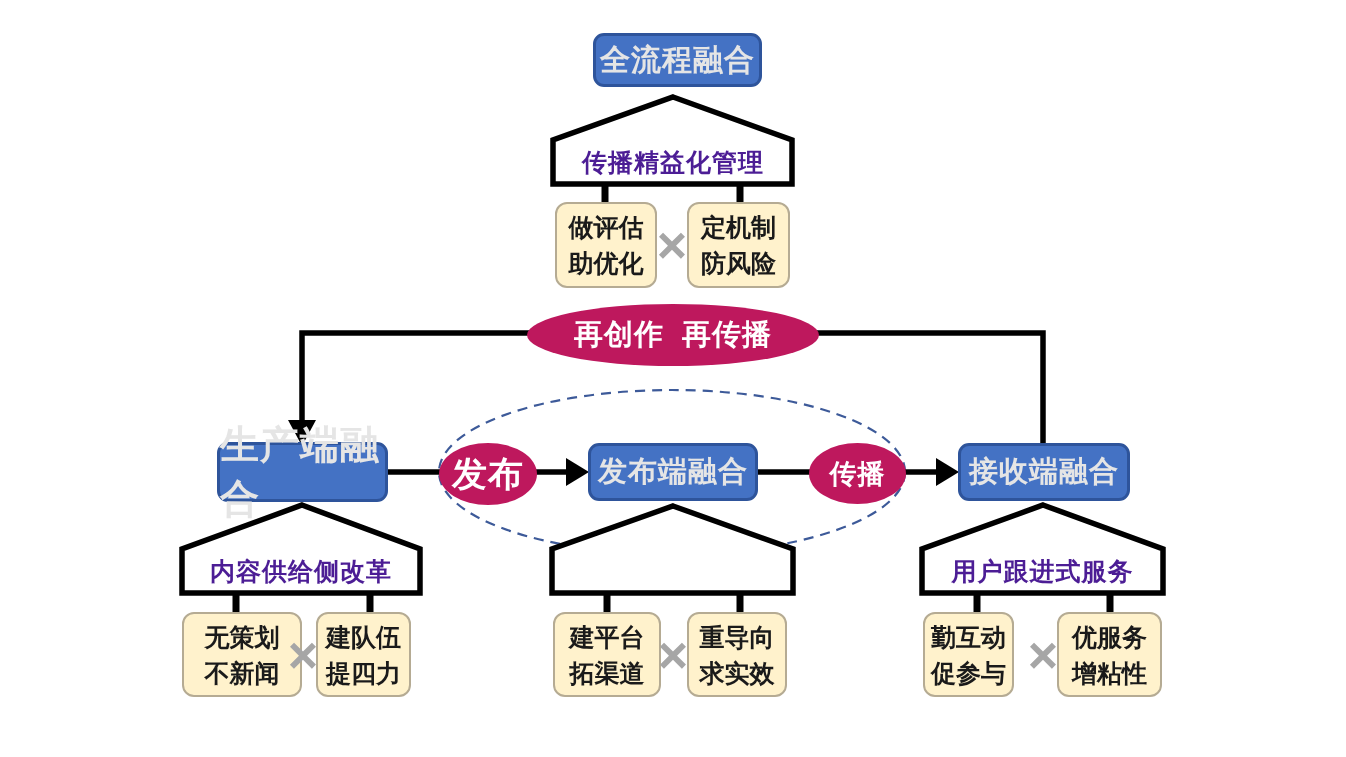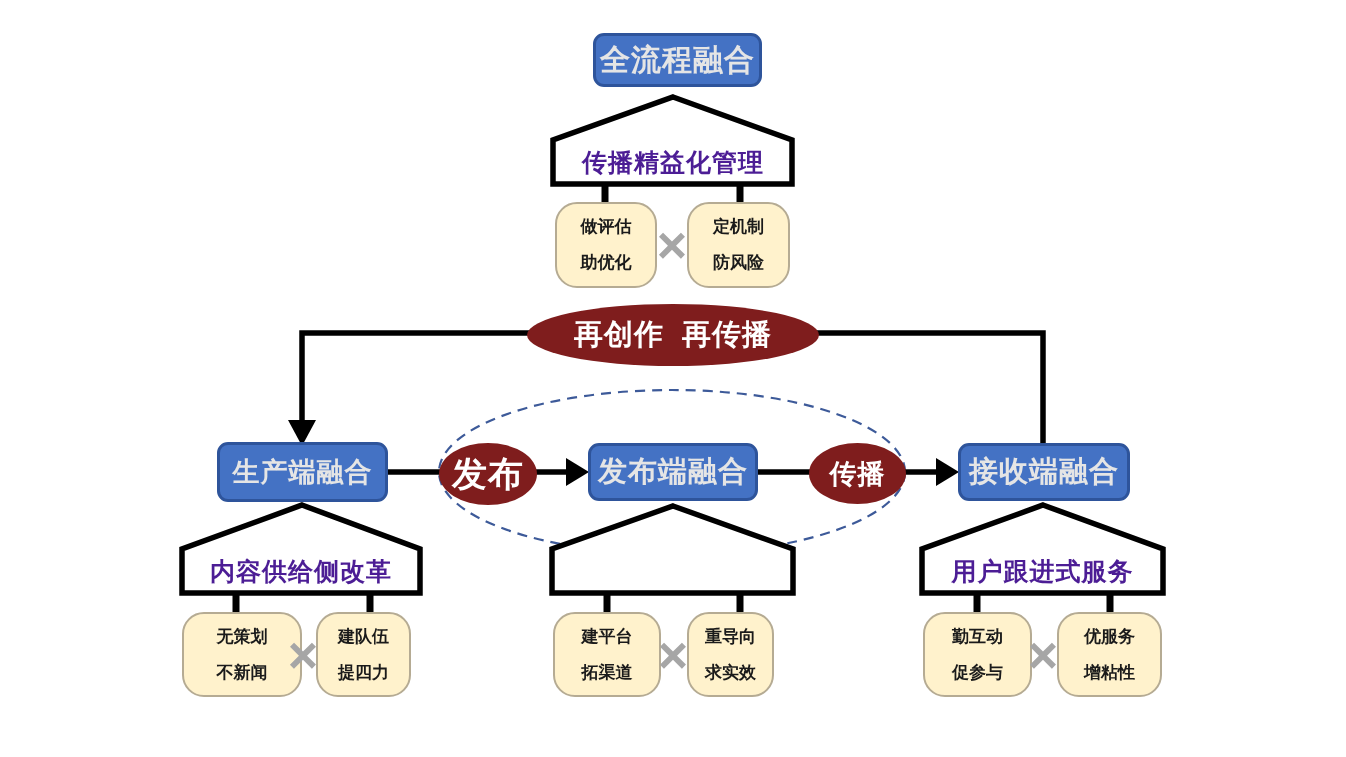--- a/index.html
+++ b/index.html
@@ -8,27 +8,27 @@
     font-family:"Liberation Sans","DejaVu Sans",sans-serif;
   }
   .layer{position:absolute;left:0;top:0;width:1346px;height:757px;}
   .abs{position:absolute;box-sizing:border-box;}
   .blue-box{
     background:#4472C4;border:3px solid #2E549B;border-radius:11px;
     color:#e5e5e5;font-weight:bold;display:flex;align-items:center;justify-content:center;
     letter-spacing:1px;
   }
   .orange-ellipse{
-    background:#7f1d1d;border-radius:50%;
+    background:#be185d;border-radius:50%;
     color:#ffffff;font-weight:bold;display:flex;align-items:center;justify-content:center;
     letter-spacing:1px;
   }
   .cream-card{
-    background:#FFF2CC;border:2px solid #B5AB93;border-radius:22px;
-    color:#1a1a1a;font-weight:bold;font-size:17px;line-height:36px;
+    background:#FFF2CC;border:2px solid #B5AB93;border-radius:12px;
+    color:#1a1a1a;font-weight:bold;font-size:25px;line-height:36px;
     display:flex;flex-direction:column;align-items:center;justify-content:center;
     text-align:center;
   }
   .house-label{
     color:#4c1d95;font-weight:bold;font-size:25px;text-align:center;
     letter-spacing:1px;
   }
   .x-mark{
     color:#A6A6A6;font-weight:bold;font-size:52px;line-height:52px;
     display:flex;align-items:center;justify-content:center;
@@ -81,21 +81,21 @@
     <span>助优化</span>
   </div>
   <div class="abs x-mark" style="left:645px;top:221px;width:54px;height:48px;">×</div>
   <div class="abs cream-card" style="left:687px;top:202px;width:103px;height:86px;">
     <span>定机制</span>
     <span>防风险</span>
   </div>
 
   <div class="abs orange-ellipse pre" style="left:527px;top:304px;width:292px;height:62px;font-size:29px;">再创作  再传播</div>
 
-  <div class="abs blue-box" style="left:217px;top:442px;width:171px;height:60px;font-size:27px;">生产端融合</div>
+  <div class="abs blue-box" style="left:217px;top:442px;width:171px;height:60px;font-size:39px;">生产端融合</div>
 
   <div class="abs orange-ellipse" style="left:439px;top:443px;width:98px;height:62px;font-size:35px;">发布</div>
 
   <div class="abs blue-box" style="left:588px;top:443px;width:170px;height:58px;font-size:29px;text-align:center;">发布端融合</div>
 
   <div class="abs orange-ellipse" style="left:809px;top:443px;width:97px;height:61px;font-size:27px;">传播</div>
 
   <div class="abs blue-box" style="left:958px;top:443px;width:172px;height:58px;font-size:29px;">接收端融合</div>
 
   <div class="abs house-label" style="left:182px;top:555px;width:238px;">内容供给侧改革</div>
@@ -109,26 +109,26 @@
   <div class="abs cream-card" style="left:316px;top:612px;width:95px;height:85px;">
     <span>建队伍</span>
     <span>提四力</span>
   </div>
 
   <div class="abs cream-card" style="left:553px;top:612px;width:108px;height:85px;">
     <span>建平台</span>
     <span>拓渠道</span>
   </div>
   <div class="abs x-mark" style="left:646px;top:631px;width:54px;height:48px;">×</div>
-  <div class="abs cream-card" style="left:687px;top:612px;width:87px;height:85px;">
+  <div class="abs cream-card" style="left:687px;top:612px;width:100px;height:85px;">
     <span>重导向</span>
     <span>求实效</span>
   </div>
 
-  <div class="abs cream-card" style="left:923px;top:612px;width:109px;height:85px;">
+  <div class="abs cream-card" style="left:923px;top:612px;width:91px;height:85px;">
     <span>勤互动</span>
     <span>促参与</span>
   </div>
   <div class="abs x-mark" style="left:1016px;top:631px;width:54px;height:48px;">×</div>
   <div class="abs cream-card" style="left:1057px;top:612px;width:105px;height:85px;">
     <span>优服务</span>
     <span>增粘性</span>
   </div>
 
 </div>

